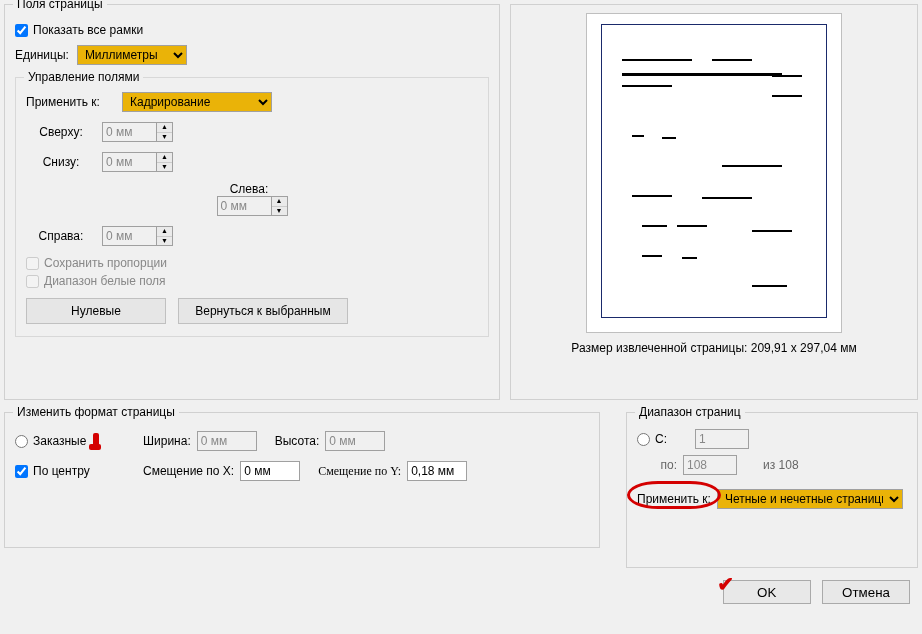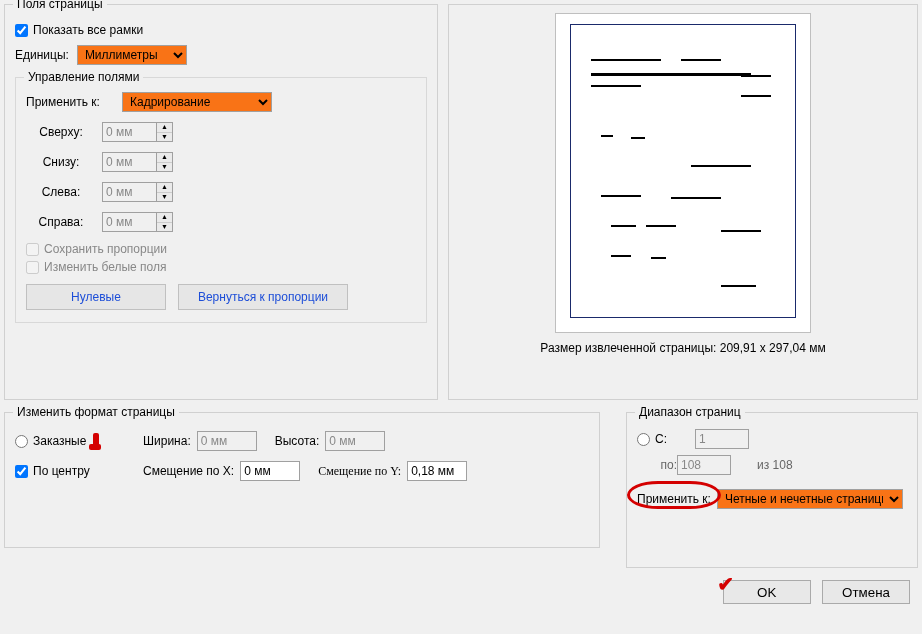--- a/index.html
+++ b/index.html
@@ -32,21 +32,21 @@
   input[type="checkbox"], input[type="radio"] { margin: 0 5px 0 0; vertical-align: middle; }
   label { vertical-align: middle; user-select: none; }
   select, input[type="text"] {
     font-family: inherit;
     font-size: 12px;
     padding: 1px 3px;
     border: 1px solid #a0a0a0;
     background: #fff;
     height: 20px;
   }
-  select { background: #f97316; }
+  select { background: #eab308; }
   input.disabled, select.disabled { color:#888; background:#f0f0f0; }
   .spinner-wrap {
     display: inline-flex;
     align-items: stretch;
   }
   .spinner-wrap input {
     width: 55px;
     color: #888;
   }
   .spin-btns {
@@ -56,28 +56,28 @@
     flex:1; font-size:7px; line-height:8px; text-align:center; background:#eaeaea;
     border-bottom:1px solid #ccc;
   }
   .spin-btns div:last-child { border-bottom:none; }
   button.flat {
     font-family: inherit;
     font-size: 12px;
     padding: 4px 10px;
     background: #e6e6e6;
     border: 1px solid #c0c0c0;
-    color: #1d4ed8;
+    color: #000000;
     min-width: 120px;
     height: 26px;
   }
   button.primary { color:#000; background:#e8e8e8; border:1px solid #aaa; min-width:88px; height:24px;}
   .top-area { display:flex; gap:10px; }
   .top-left { flex:1; }
-  .top-right { width:470px; }
+  .top-right { width:408px; }
   .preview-box {
     width: 256px; height: 320px; border:1px solid #bfbfbf; background:#fff; margin: 0 auto 8px auto;
     position:relative;
   }
   .preview-inner {
     position:absolute; left:14px; top:10px; right:14px; bottom:14px; border:1px solid #1a2a6b;
   }
   .dl { position:absolute; background:#000; height:2px; }
   .mlabel { display:inline-block; width:70px; text-align:center; margin-right:6px; }
   .mgmt-box { border:1px solid #d8d8d8; padding:8px 10px; margin-top:6px; position:relative; }
@@ -134,21 +134,21 @@
         <div class="row" style="margin-top:10px;">
           <span class="mlabel">Снизу:</span>
           <div class="spinner-wrap">
               <input type="text" class="disabled" value="0 мм" style="">
               <div class="spin-btns">
                 <div>▲</div>
                 <div>▼</div>
               </div>
             </div>
         </div>
-        <div class="row" style="margin-top:10px;">
+        <div class="row" style="margin-top:10px;flex-direction:column;">
           <span class="mlabel">Слева:</span>
           <div class="spinner-wrap">
               <input type="text" class="disabled" value="0 мм" style="">
               <div class="spin-btns">
                 <div>▲</div>
                 <div>▼</div>
               </div>
             </div>
         </div>
         <div class="row" style="margin-top:10px;">
@@ -161,26 +161,26 @@
               </div>
             </div>
         </div>
 
         <div class="row" style="margin-top:10px;">
           <input type="checkbox" disabled="" style="">
           <label style="color:#888;">Сохранить пропорции</label>
         </div>
         <div class="row">
           <input type="checkbox" disabled="" style="">
-          <label style="color:#888;">Изменить белые поля</label>
+          <label style="color:#888;">Диапазон белые поля</label>
         </div>
 
         <div class="row" style="margin-top:10px;">
           <button class="flat" style="min-width:140px;">Нулевые</button>
-          <button class="flat" style="min-width:170px;margin-left:12px;">Вернуться к пропорции</button>
+          <button class="flat" style="min-width:170px;margin-left:12px;">Вернуться к выбранным</button>
         </div>
       </div>
     </fieldset>
   </div>
 
   <div class="top-right">
     <fieldset style="height:396px;">
 
       <div class="preview-box">
         <div class="preview-inner">
@@ -240,21 +240,21 @@
     <fieldset style="height:156px;position:relative;">
       <span class="legend">Диапазон страниц</span>
 
 
       <div class="row" style="margin-top:8px;">
         <input type="radio" name="rng" style="">
         <label style="width:22px;">С:</label>
         <input type="text" class="disabled" style="width: 54px; margin-left: 18px;" value="1">
       </div>
       <div class="row" style="margin-top:6px;">
-        <span style="width:40px;text-align:right;color:#666;">по:</span>
+        <span style="width:40px;text-align:right;color:#666;margin-right:6px;">по:</span>
         <input type="text" class="disabled" style="width: 54px;" value="108">
         <span style="margin-left:26px;color:#666;">из 108</span>
       </div>
 
       <div class="row" style="margin-top:14px;position:relative;">
         <span style="margin-right:6px;">Применить к:</span>
         <select style="width:186px;">
           <option>Четные и нечетные страницы</option>
         </select>
         <div class="mark" style="left:-10px; top:-8px; width:94px; height:28px; border-radius:40px/18px;"></div>

